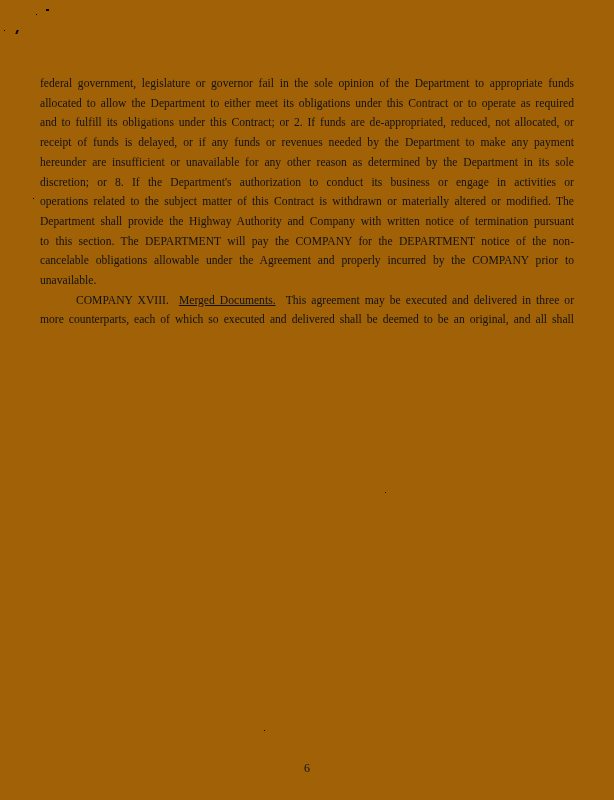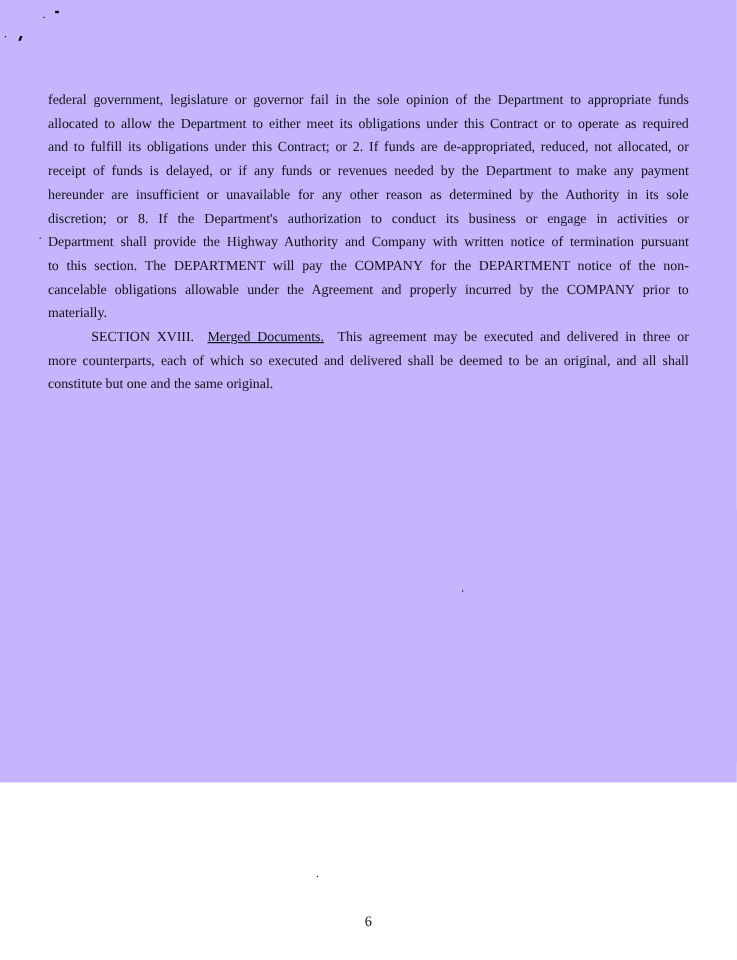--- a/index.html
+++ b/index.html
@@ -1,17 +1,17 @@
 <!DOCTYPE html>
 <html><head>
 <meta charset="utf-8">
 <style>
   html, body { margin:0; padding:0; background:#ffffff; }
   body { width:614px; height:800px; position:relative; overflow:hidden; }
-  .page { position:absolute; left:0; top:0; width:614px; height:652px; background:#c4b5fd; }
+  .page { position:absolute; left:0; top:0; width:614px; height:800px; background:#a16207; }
   .speck { position:absolute; background:#000; }
   .body-text {
     position:absolute; left:40px; top:74px; width:534px;
     font-family:"Liberation Serif", serif; font-size:11.6px; line-height:19.7px;
     color:#111; text-align:justify;
   }
   .line { display:block; white-space:nowrap; text-align:justify; text-align-last:justify; }
   .line.last { text-align-last:left; }
   .indent { padding-left:36px; }
   .u { text-decoration:underline; }
@@ -31,30 +31,30 @@
   <div class="speck" style="left:33px;top:198px;width:1px;height:1px;"></div>
   <div class="speck" style="left:385px;top:492px;width:1px;height:1px;"></div>
   <div class="speck" style="left:264px;top:730px;width:1px;height:1px;"></div>
 
   <div class="body-text">
     <div>
       <span class="line">federal government, legislature or governor fail in the sole opinion of the Department to appropriate funds</span>
       <span class="line">allocated to allow the Department to either meet its obligations under this Contract or to operate as required</span>
       <span class="line">and to fulfill its obligations under this Contract; or 2.  If funds are de-appropriated, reduced, not allocated, or</span>
       <span class="line">receipt of funds is delayed, or if any funds or revenues needed by the Department to make any payment</span>
-      <span class="line">hereunder are insufficient or unavailable for any other reason as determined by the Authority in its sole</span>
+      <span class="line">hereunder are insufficient or unavailable for any other reason as determined by the Department in its sole</span>
       <span class="line">discretion; or 8.  If the Department's authorization to conduct its business or engage in activities or</span>
+      <span class="line">operations related to the subject matter of this Contract is withdrawn or materially altered or modified.  The</span>
       <span class="line">Department shall provide the Highway Authority and Company with written notice of termination pursuant</span>
       <span class="line">to this section.  The DEPARTMENT will pay the COMPANY for the DEPARTMENT notice of the non-</span>
       <span class="line">cancelable obligations allowable under the Agreement and properly incurred by the COMPANY prior to</span>
-      <span class="line last">materially.</span>
+      <span class="line last">unavailable.</span>
     </div>
     <div>
-      <span class="line indent"><span>SECTION XVIII.</span>&nbsp;&nbsp;<span class="u">Merged Documents.</span>&nbsp;&nbsp;<span>This agreement may be executed and delivered in three or</span></span>
+      <span class="line indent"><span>COMPANY XVIII.</span>&nbsp;&nbsp;<span class="u">Merged Documents.</span>&nbsp;&nbsp;<span>This agreement may be executed and delivered in three or</span></span>
       <span class="line">more counterparts, each of which so executed and delivered shall be deemed to be an original, and all shall</span>
-      <span class="line last">constitute but one and the same original.</span>
     </div>
     <div>
     </div>
   </div>
 
   <div class="page-number">6</div>
 </div>
 
 </body></html>

